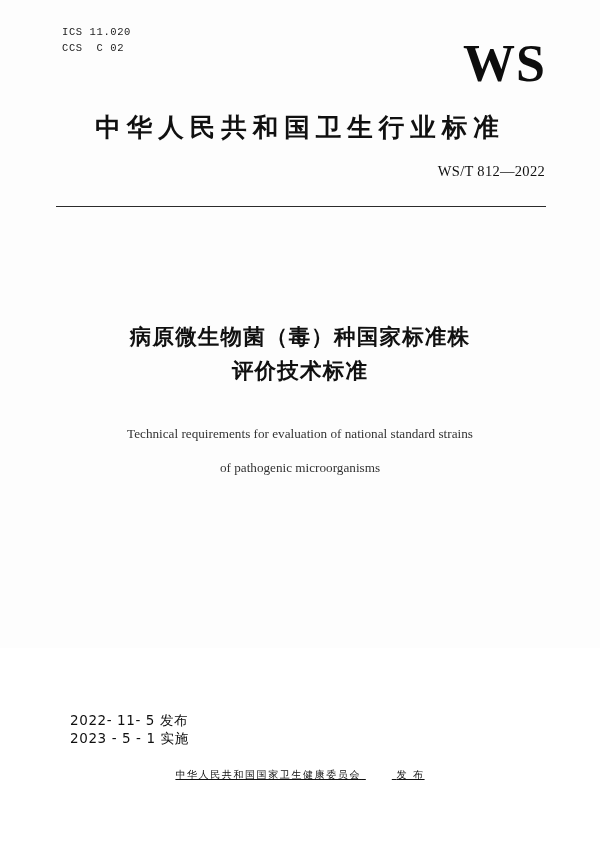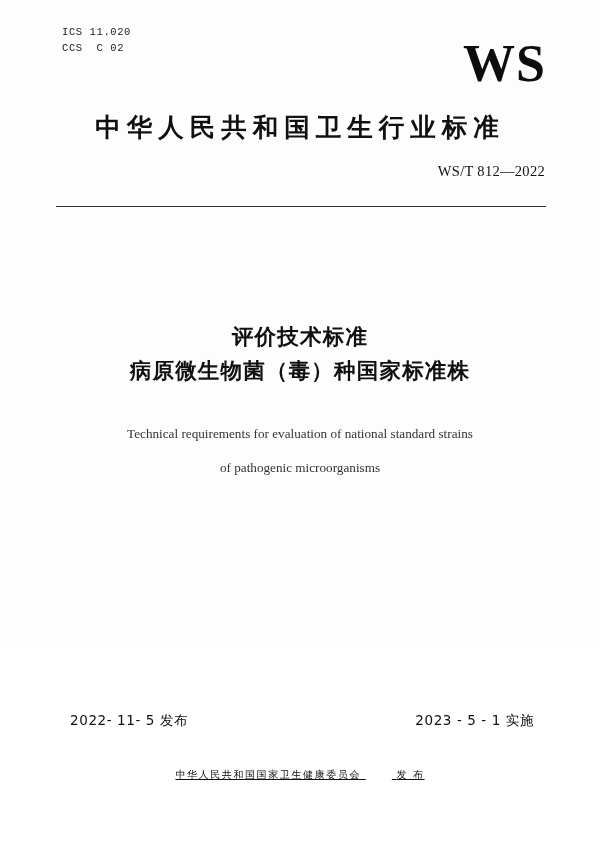--- a/index.html
+++ b/index.html
@@ -102,20 +102,21 @@
     position: absolute;
     left: 70px;
     right: 66px;
     top: 712px;
     display: flex;
     justify-content: space-between;
     font-family: "DejaVu Sans", sans-serif;
     font-size: 13.5px;
     letter-spacing: 0.6px;
     color: #101010;
+    flex-direction: column;
   }
   .issuer {
     position: absolute;
     left: 0;
     right: 0;
     top: 768px;
     text-align: center;
     font-family: "DejaVu Sans", sans-serif;
     font-size: 10px;
     letter-spacing: 1.6px;
@@ -139,22 +140,22 @@
 
   <div class="ws-logo">WS</div>
 
   <div class="main-title">中华人民共和国卫生行业标准</div>
 
   <div class="std-number">WS/T 812—2022</div>
 
   <div class="rule"></div>
 
   <div class="title-block">
+    <div class="title-cn">病原微生物菌（毒）种国家标准株</div>
     <div class="title-cn">评价技术标准</div>
-    <div class="title-cn">病原微生物菌（毒）种国家标准株</div>
     <div class="title-en">Technical requirements for evaluation of national standard strains</div>
     <div class="title-en" style="margin-top:12px">of pathogenic microorganisms</div>
   </div>
 
   <div class="dates">
     <span>2022- 11- 5 发布</span>
     <span>2023 - 5 - 1 实施</span>
   </div>
 
   <div class="issuer">

